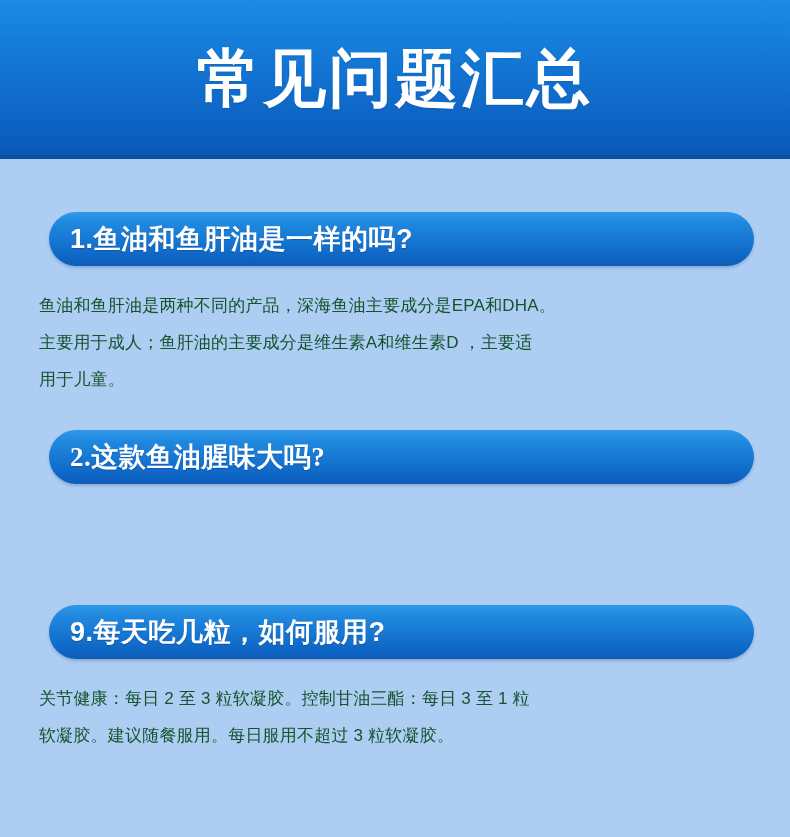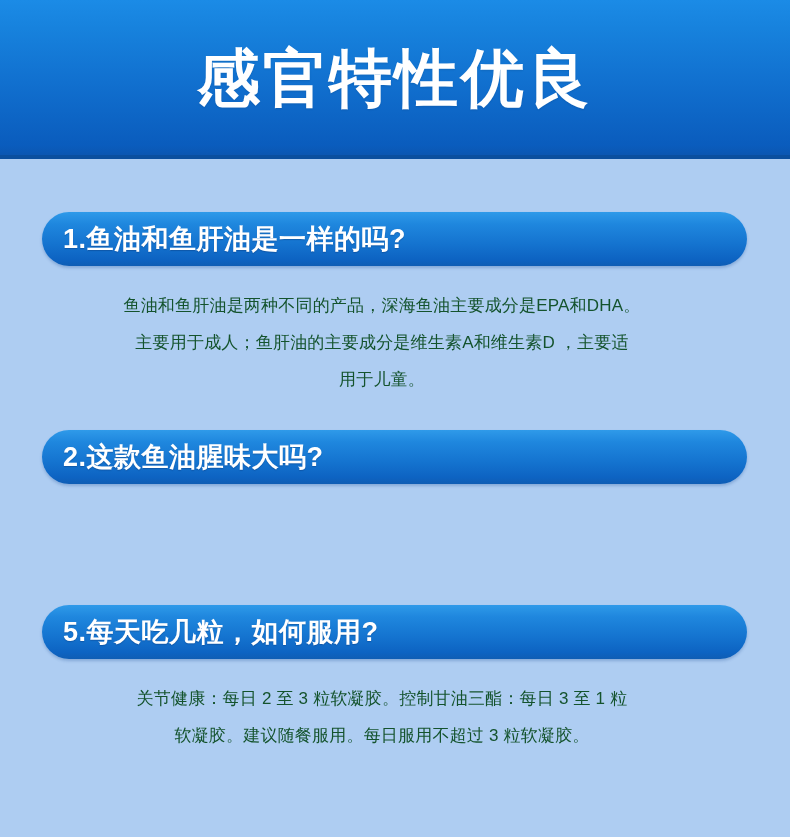--- a/index.html
+++ b/index.html
@@ -53,23 +53,22 @@
     position: absolute;
     left: 0;
     top: 159px;
     width: 790px;
     height: 678px;
     background: #aecdf2;
   }
 
   .faq-item {
     position: absolute;
-    left: 0;
+    left: 7px;
     width: 723px;
-    text-align: center;
   }
 
   .q-pill {
     position: relative;
     margin-left: 42px;
     width: 705px;
     height: 54px;
     border-radius: 27px;
     background: linear-gradient(180deg, #2f9ae9 0%, #1f87de 22%, #1473cf 60%, #0d63c2 88%, #0f5db4 100%);
     box-shadow: 0 2px 3px rgba(30,80,150,0.28);
@@ -95,30 +94,30 @@
     font-size: 17px;
     line-height: 37px;
     letter-spacing: 0.2px;
   }
   .answer-line {
     white-space: nowrap;
   }
 
   
   #faq-1 { top: 53px; }
-  #faq-2 { top: 271px; }
+  #faq-2 { top: 271px; font-family: Liberation Serif, serif; }
   #faq-3 { top: 446px; }
 
   .answer-block { margin-top: 21px; }
 </style>
 </head>
 <body>
 
 <div class="header">
-  <div class="header-title">感官特性优良</div>
+  <div class="header-title">常见问题汇总</div>
 </div>
 <div class="header-underline"></div>
 
 <div class="faq-body">
 
   <div class="faq-item" id="faq-1">
     <div class="q-pill">
       <span class="q-pill-text">1.鱼油和鱼肝油是一样的吗?</span>
     </div>
     <div class="answer answer-block">
@@ -129,21 +128,21 @@
   </div>
 
   <div class="faq-item" id="faq-2">
     <div class="q-pill">
       <span class="q-pill-text">2.这款鱼油腥味大吗?</span>
     </div>
   </div>
 
   <div class="faq-item" id="faq-3">
     <div class="q-pill">
-      <span class="q-pill-text">5.每天吃几粒，如何服用?</span>
+      <span class="q-pill-text">9.每天吃几粒，如何服用?</span>
     </div>
     <div class="answer answer-block">
       <div class="answer-line">关节健康：每日 2 至 3 粒软凝胶。控制甘油三酯：每日 3 至 1 粒</div>
       <div class="answer-line">软凝胶。建议随餐服用。每日服用不超过 3 粒软凝胶。</div>
     </div>
   </div>
 
 </div>
 
 </body></html>

